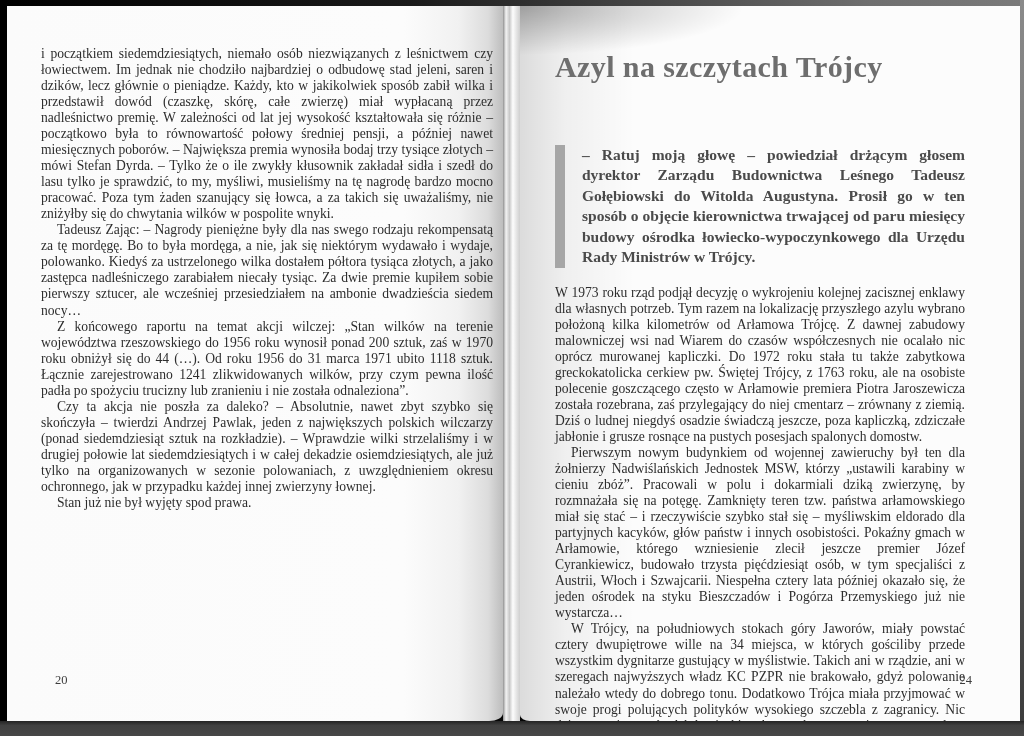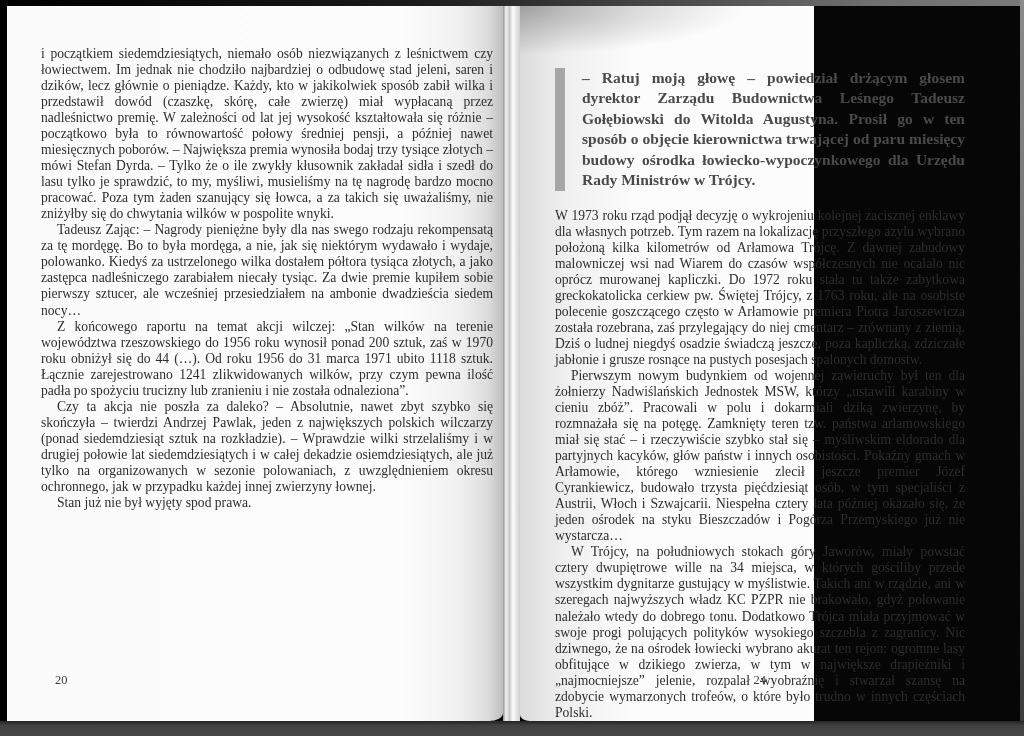--- a/index.html
+++ b/index.html
@@ -20,21 +20,21 @@
     position: absolute; top: 0; right: 0; width: 4px; height: 736px;
     background: linear-gradient(to bottom, #8a8a8a 0%, #6a6a6a 50%, #3a3a3a 100%);
   }
   .table-edge {
     position: absolute; bottom: 0; left: 0; width: 1024px; height: 15px;
     background: linear-gradient(to bottom, #242424 0%, #414141 30%, #474747 100%);
   }
 
   .spread {
     position: absolute; top: 6px; left: 7px;
-    width: 807px; height: 715px;
+    width: 1013px; height: 715px;
     display: flex;
   }
 
   .page { position: relative; box-sizing: border-box; }
 
   .page-left {
     width: 496px;
     background: linear-gradient(to right,
       #fbfbfb 0%, #fcfcfc 80%, #f1f1f1 91%, #dcdcdc 97%, #bdbdbd 100%);
     border-bottom-right-radius: 14px 8px;
@@ -118,20 +118,21 @@
       <p>Czy ta akcja nie poszła za daleko? – Absolutnie, nawet zbyt szybko się skończyła – twierdzi Andrzej Pawlak, jeden z największych polskich wilczarzy (ponad siedemdziesiąt sztuk na rozkładzie). – Wprawdzie wilki strzelaliśmy i w drugiej połowie lat siedemdziesiątych i w całej dekadzie osiemdziesiątych, ale już tylko na organizowanych w sezonie polowaniach, z uwzględnieniem okresu ochronnego, jak w przypadku każdej innej zwierzyny łownej.</p>
       <p>Stan już nie był wyjęty spod prawa.</p>
     </div>
     <div class="pageno pageno-left">20</div>
   </section>
 
   <div class="gutter"></div>
 
   <section class="page page-right">
     <div class="right-content">
+      <h1 class="chapter-title">Azyl na szczytach Trójcy</h1>
       <div class="lead">
         <span class="lead-bar"></span>
         <p class="lead-text">– Ratuj moją głowę – powiedział drżącym głosem dyrektor Zarządu Budownictwa Leśnego Tadeusz Gołębiowski do Witolda Augustyna. Prosił go w ten sposób o objęcie kierownictwa trwającej od paru miesięcy budowy ośrodka łowiecko-wypoczynkowego dla Urzędu Rady Ministrów w Trójcy.</p>
       </div>
       <div class="right-bodytext">
         <p class="noindent">W 1973 roku rząd podjął decyzję o wykrojeniu kolejnej zacisznej enklawy dla własnych potrzeb. Tym razem na lokalizację przyszłego azylu wybrano położoną kilka kilometrów od Arłamowa Trójcę. Z dawnej zabudowy malowniczej wsi nad Wiarem do czasów współczesnych nie ocalało nic oprócz murowanej kapliczki. Do 1972 roku stała tu także zabytkowa greckokatolicka cerkiew pw. Świętej Trójcy, z 1763 roku, ale na osobiste polecenie goszczącego często w Arłamowie premiera Piotra Jaroszewicza została rozebrana, zaś przylegający do niej cmentarz – zrównany z ziemią. Dziś o ludnej niegdyś osadzie świadczą jeszcze, poza kapliczką, zdziczałe jabłonie i grusze rosnące na pustych posesjach spalonych domostw.</p>
         <p>Pierwszym nowym budynkiem od wojennej zawieruchy był ten dla żołnierzy Nadwiślańskich Jednostek MSW, którzy „ustawili karabiny w cieniu zbóż”. Pracowali w polu i dokarmiali dziką zwierzynę, by rozmnażała się na potęgę. Zamknięty teren tzw. państwa arłamowskiego miał się stać – i rzeczywiście szybko stał się – myśliwskim eldorado dla partyjnych kacyków, głów państw i innych osobistości. Pokaźny gmach w Arłamowie, którego wzniesienie zlecił jeszcze premier Józef Cyrankiewicz, budowało trzysta pięćdziesiąt osób, w tym specjaliści z Austrii, Włoch i Szwajcarii. Niespełna cztery lata później okazało się, że jeden ośrodek na styku Bieszczadów i Pogórza Przemyskiego już nie wystarcza…</p>
         <p>W Trójcy, na południowych stokach góry Jaworów, miały powstać cztery dwupiętrowe wille na 34 miejsca, w których gościliby przede wszystkim dygnitarze gustujący w myślistwie. Takich ani w rządzie, ani w szeregach najwyższych władz KC PZPR nie brakowało, gdyż polowanie należało wtedy do dobrego tonu. Dodatkowo Trójca miała przyjmować w swoje progi polujących polityków wysokiego szczebla z zagranicy. Nic dziwnego, że na ośrodek łowiecki wybrano akurat ten rejon: ogromne lasy obfitujące w dzikiego zwierza, w tym w największe drapieżniki i „najmocniejsze” jelenie, rozpalał wyobraźnię i stwarzał szansę na zdobycie wymarzonych trofeów, o które było trudno w innych częściach Polski.</p>
       </div>
     </div>

